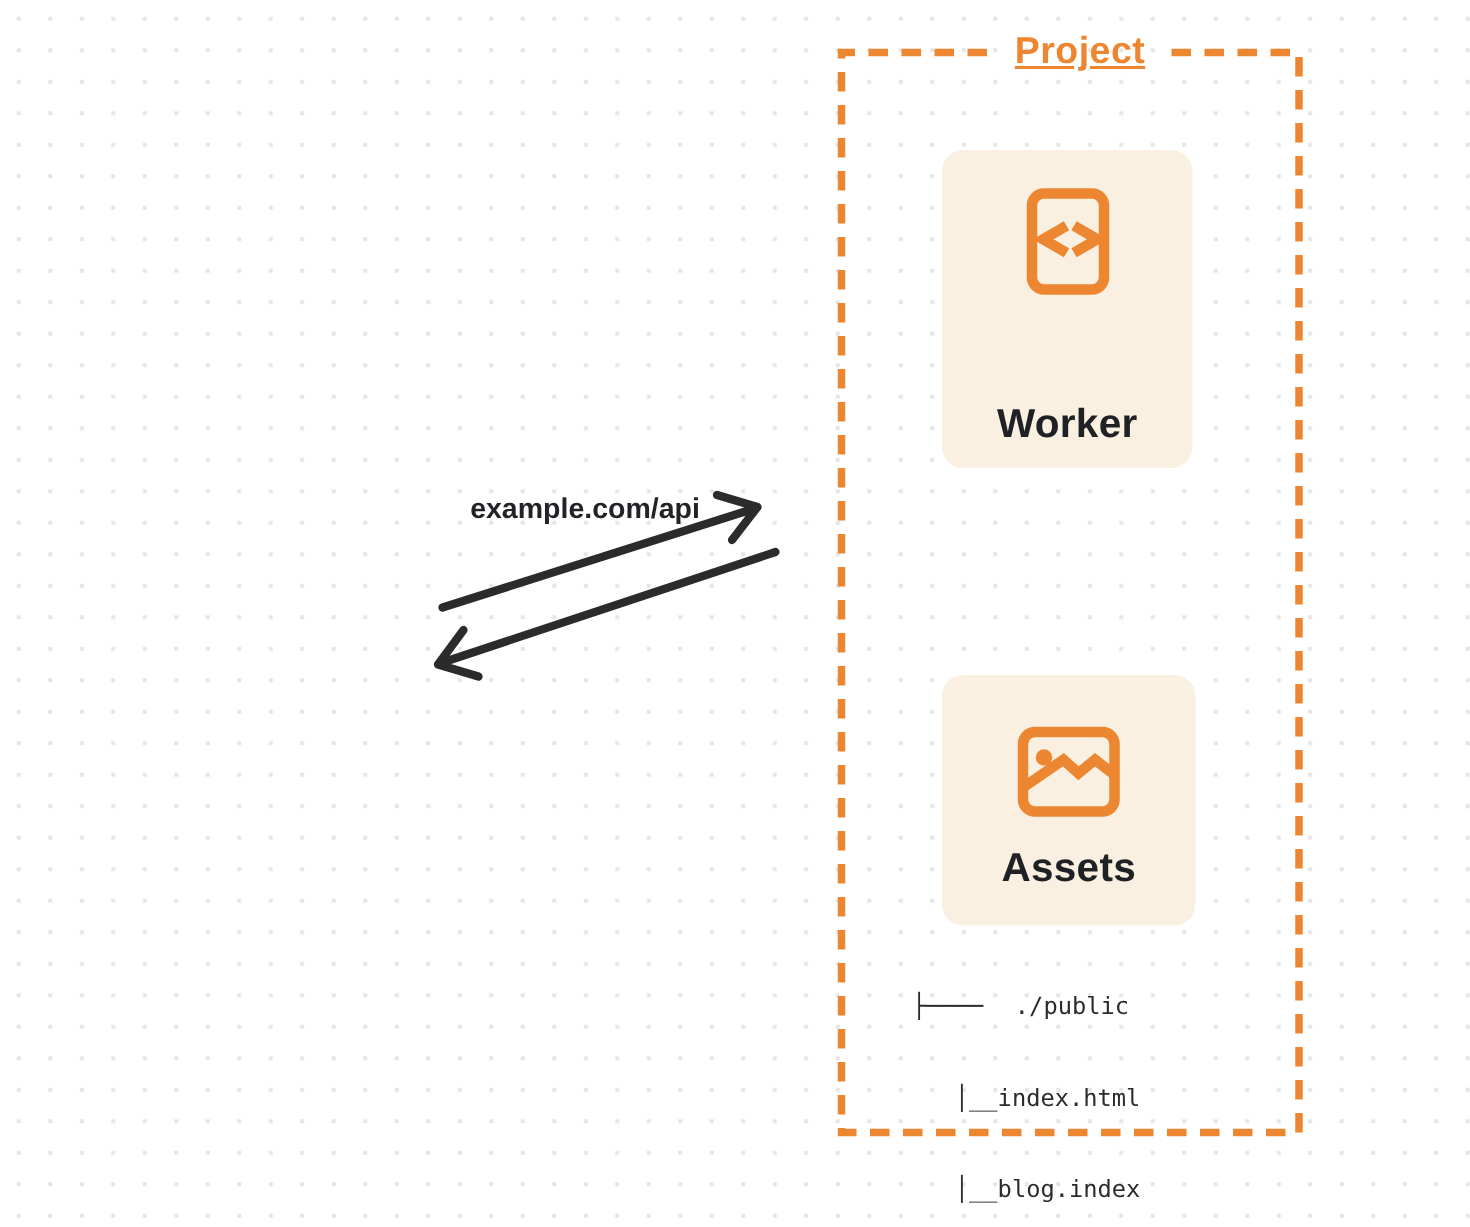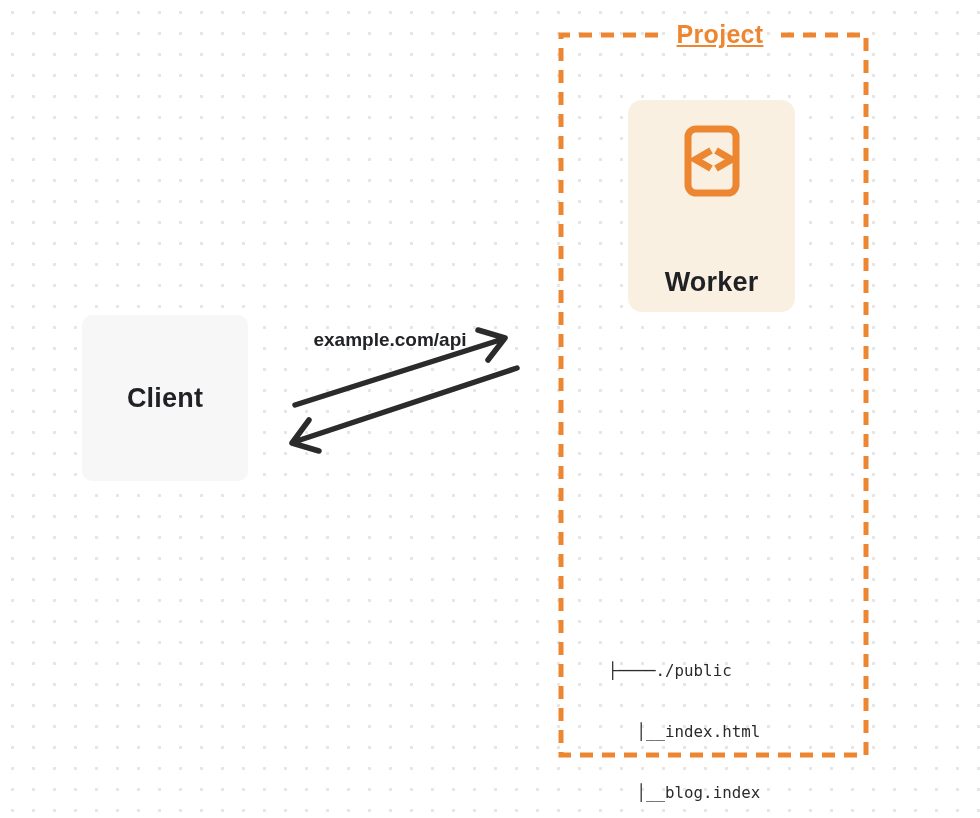--- a/index.html
+++ b/index.html
@@ -75,54 +75,59 @@
     left: 608px; top: 620px;
     width: 193px;
     font-family: "DejaVu Sans Mono", monospace;
     font-size: 15.8px;
     line-height: 20.4px;
     color: #2b2b2b;
     white-space: pre;
   }
   .tree-row { display: flex; }
   .tree-glyph { white-space: pre; }
-  .tree-root-name { }
+  .tree-root-name { margin-left: 21px; }
   .tree-file { flex: 1; }
 </style>
 </head>
 <body>
 
 <div class="canvas">
 
   <svg class="overlay" viewBox="0 0 980 818" xmlns="http://www.w3.org/2000/svg">
 
     <path d="M658 35 H561 V755 H866 V35 H772" fill="none" stroke="#ED8630" stroke-width="5" stroke-dasharray="13 9"></path>
 
     <path d="M295 405 L503 339 M505 338 L478 330 M505 338 L488 360" fill="none" stroke="#2B2B2B" stroke-width="5.5" stroke-linecap="round"></path>
 
     <path d="M517 368 L294 442 M292 443 L319 451 M292 443 L309 420" fill="none" stroke="#2B2B2B" stroke-width="5.5" stroke-linecap="round"></path>
   </svg>
 
-  <div class="client-node">
-    <span class="node-label">Client</span>
-  </div>
 
   <div class="request-url">example.com/api</div>
 
   <div class="project-label">Project</div>
 
   <div class="node worker-node">
     <svg class="node-icon" width="56" height="72" viewBox="0 0 56 72" xmlns="http://www.w3.org/2000/svg">
       <rect x="4" y="4" width="48" height="64" rx="8" fill="none" stroke="#ED8630" stroke-width="7"></rect>
       <path d="M27 25.5 L11.5 34.5 L27 43.5" fill="none" stroke="#ED8630" stroke-width="7" stroke-linejoin="miter"></path>
       <path d="M32 25.5 L47.5 34.5 L32 43.5" fill="none" stroke="#ED8630" stroke-width="7" stroke-linejoin="miter"></path>
     </svg>
     <span class="node-label">Worker</span>
   </div>
 
+  <div class="node assets-node">
+    <svg class="node-icon" width="69" height="61" viewBox="0 0 69 61" xmlns="http://www.w3.org/2000/svg">
+      <path d="M4 41 L31 22.5 L41 31.5 L52 22.5 L65 32.5" fill="none" stroke="#ED8630" stroke-width="7" stroke-linejoin="miter"></path>
+      <rect x="4" y="4" width="61" height="53" rx="8" fill="none" stroke="#ED8630" stroke-width="7"></rect>
+      <circle cx="18" cy="21" r="5.5" fill="#ED8630"></circle>
+    </svg>
+    <span class="node-label">Assets</span>
+  </div>
 
   <div class="file-tree">
     <div class="tree-row">
       <span class="tree-glyph">├────</span>
       <span class="tree-root-name">./public</span>
     </div>
     <div class="tree-row">
       <span class="tree-glyph">   │__</span>
       <span class="tree-file">index.html</span>
     </div>

